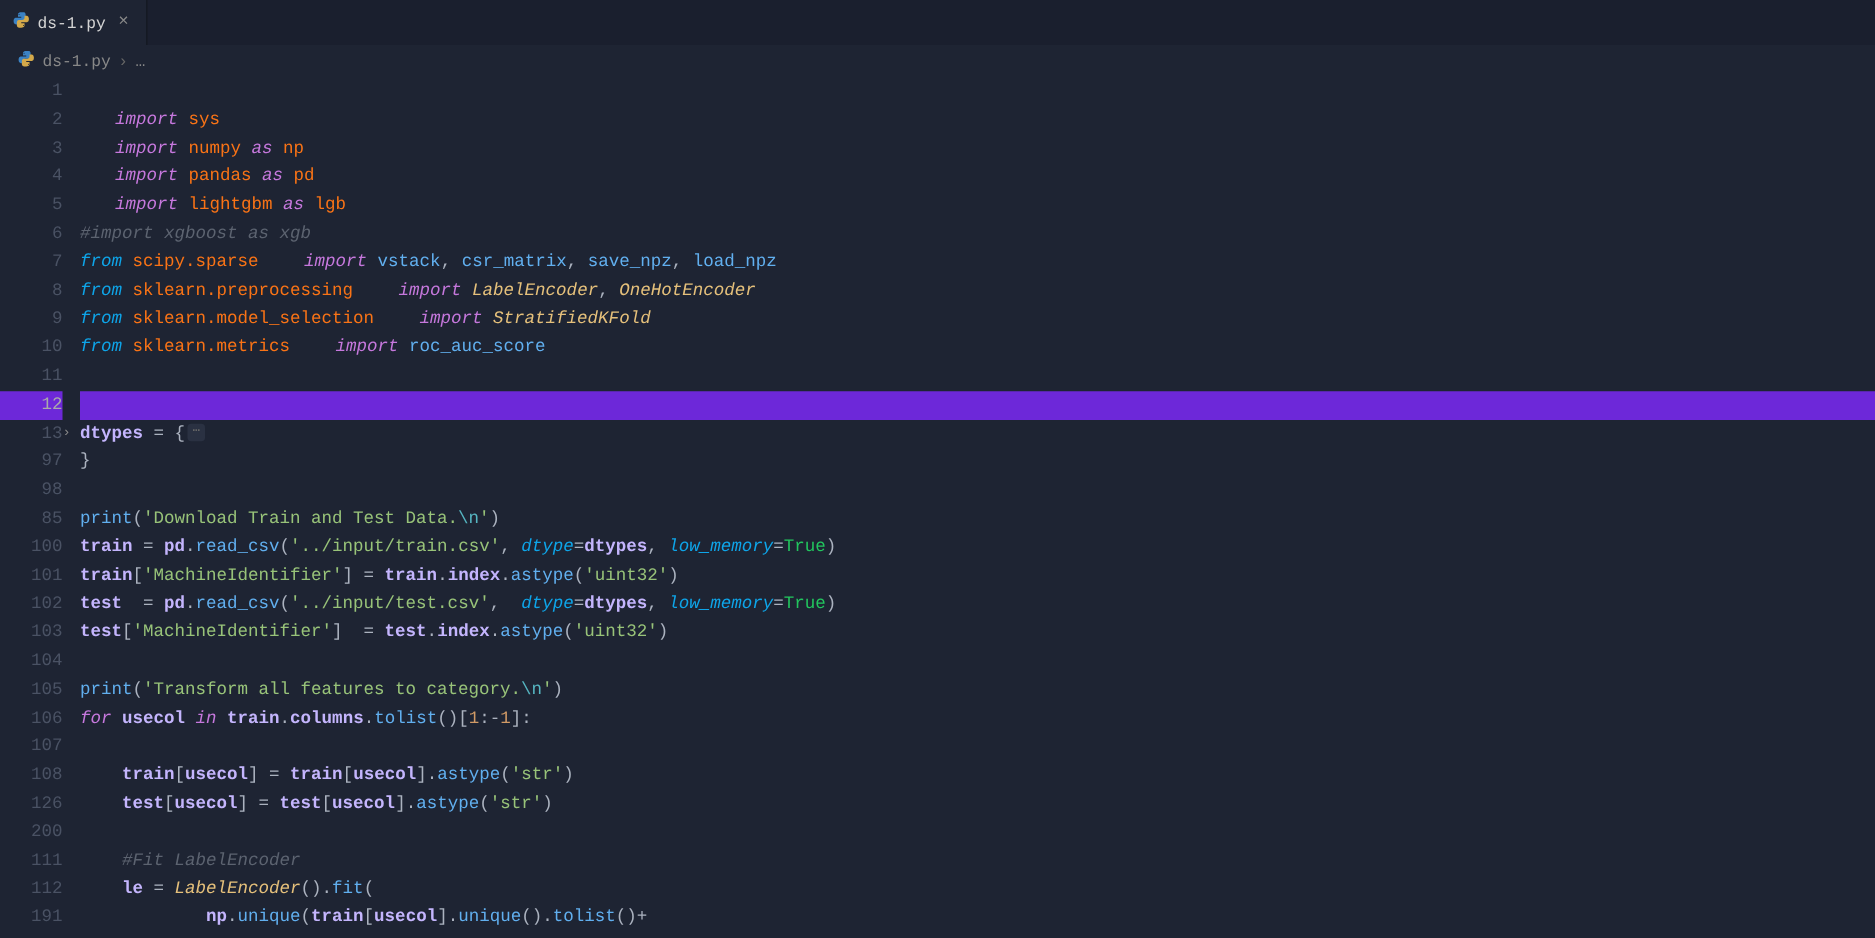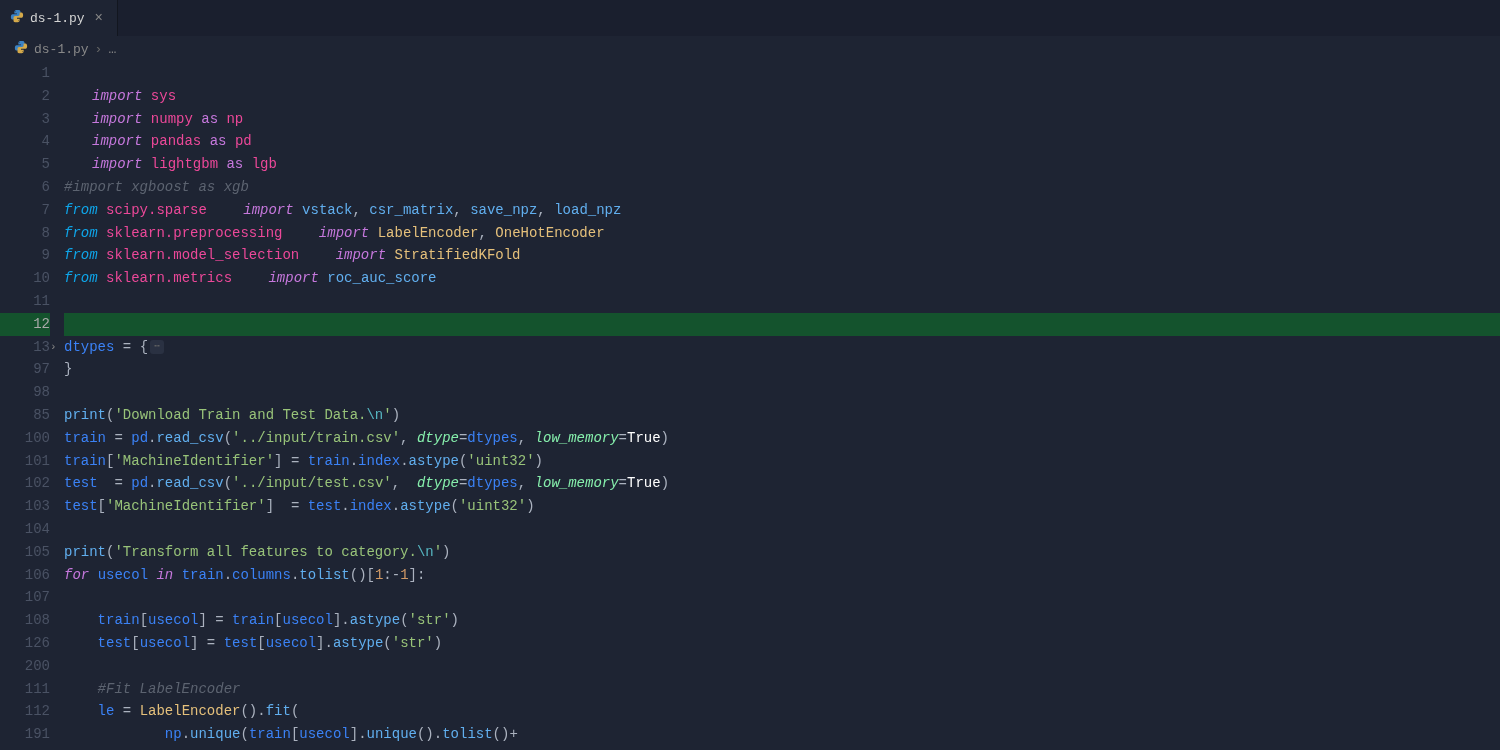--- a/index.html
+++ b/index.html
@@ -74,21 +74,21 @@
   line-height: 22.8px;
   white-space: pre;
   font-size: 14px;
   position: relative;
 }
 .line {
   height: 22.8px;
   position: relative;
 }
 .line.current {
-  background: #14532d;
+  background: #6d28d9;
 }
 .gutter .line.current {
   color: #aaa;
 }
 .fold-marker {
   position: absolute;
   left: -14px;
   color: #888;
   font-size: 11px;
 }
@@ -98,34 +98,34 @@
   border-radius: 3px;
   padding: 0 4px;
   color: #666;
   font-size: 10px;
   vertical-align: middle;
   line-height: 14px;
   margin-left: 2px;
 }
 .kw-import { color: #c678dd; font-style: italic; margin-left: 28px; }
 .kw-from { color: #0ea5e9; font-style: italic; }
-.kw-as { color: #c678dd; }
+.kw-as { color: #c678dd; font-style: italic; }
 .kw-for { color: #c678dd; font-style: italic; }
 .kw-in { color: #c678dd; font-style: italic; }
-.mod { color: #ec4899; }
-.var { color: #3b82f6; }
+.mod { color: #f97316; }
+.var { color: #c4b5fd; font-weight: bold; }
 .func { color: #61afef; }
-.cls { color: #e5c07b; }
+.cls { color: #e5c07b; font-style: italic; }
 .str { color: #98c379; }
 .num { color: #d19a66; }
-.const { color: #ffffff; }
+.const { color: #22c55e; }
 .comment { color: #5c6370; font-style: italic; }
 .op { color: #abb2bf; }
 .paren { color: #abb2bf; }
-.param { color: #86efac; font-style: italic; }
+.param { color: #0ea5e9; font-style: italic; }
 .escape { color: #56b6c2; }
 </style>
 </head>
 <body>
 
 <div class="tab-bar">
   <div class="tab">
     <span class="tab-icon">
       <svg width="14" height="14" viewBox="0 0 16 16">
           <path fill="#3b82c4" d="M8 1C5 1 5 3 5 3v2h3v1H3S1 6 1 9s2 3 2 3h2v-2s0-2 2-2h3s2 0 2-2V3s0-2-2-2H8zM6 2.5a.5.5 0 110 1 .5.5 0 010-1z"></path>

